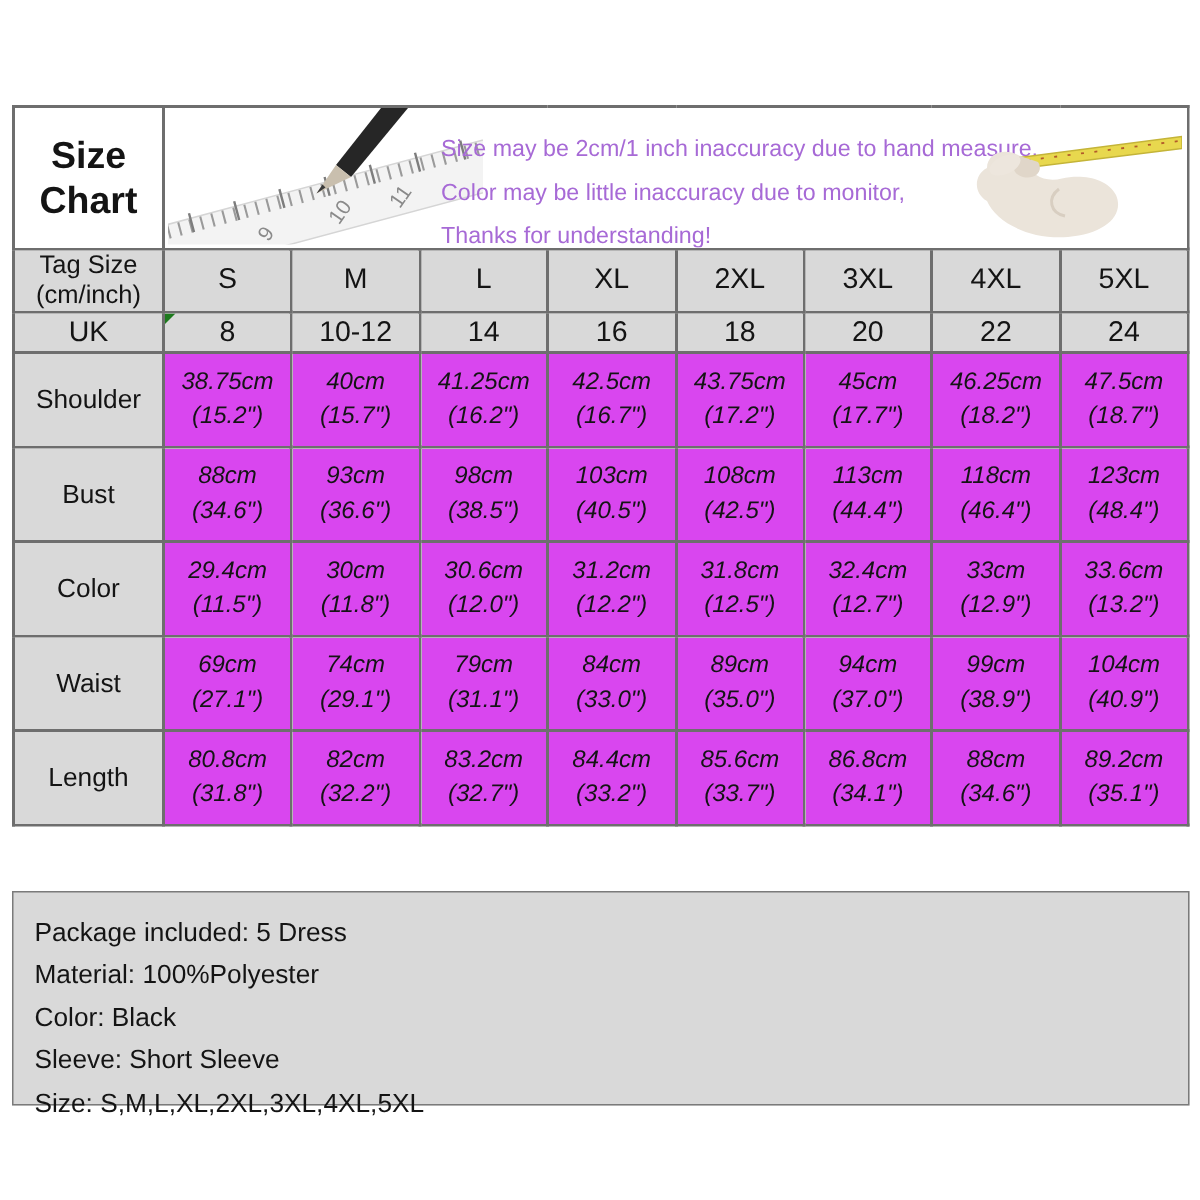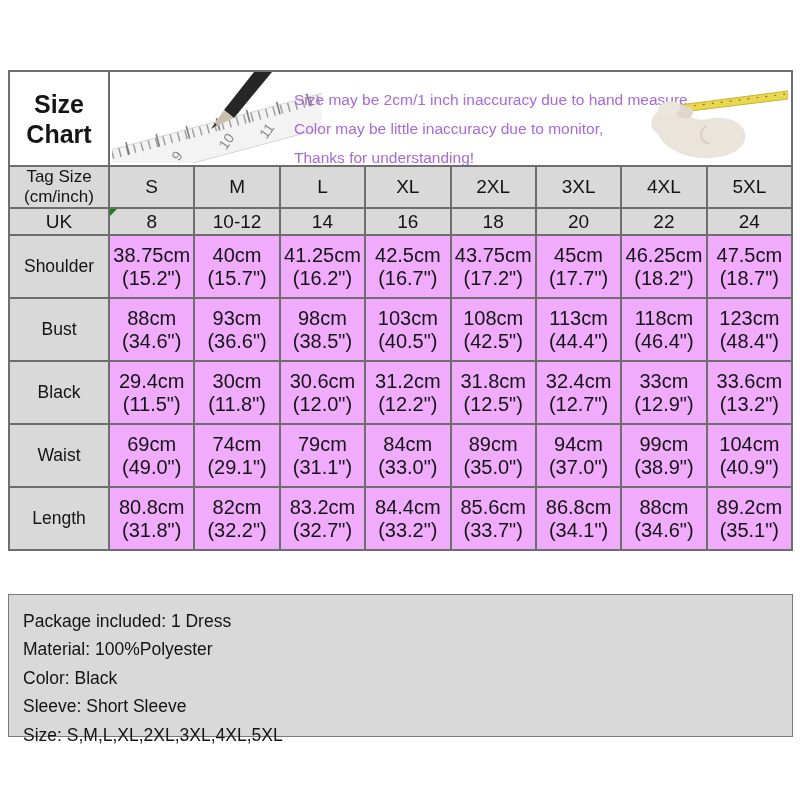--- a/index.html
+++ b/index.html
@@ -35,21 +35,21 @@
 
   .notes {
     position: absolute; left: 184px; top: 13px; text-align: left;
     color: #a76ad6; font-size: 15.5px; line-height: 29px; white-space: nowrap;
   }
   .pencil-art { position: absolute; left: 2px; top: 0; }
   .hand-art { position: absolute; right: 3px; top: 14px; }
 
   .row-gray td { background: #d9d9d9; font-size: 19px; }
   .row-measure .label-cell { background: #d9d9d9; font-size: 17.5px; }
-  .row-measure .data-cell { background: #f0abfc; font-size: 20px; line-height: 22.5px; }
+  .row-measure .data-cell { background: #d946ef; font-size: 16px; line-height: 22.5px; font-style: italic; }
   .label-red { color: #ff0000; font-size: 17px !important; line-height: 20px; }
 
   .comment-marker {
     position: absolute; left: 0; top: 0; width: 0; height: 0;
     border-top: 7px solid #1d7a1d; border-right: 7px solid transparent;
   }
 
   .info-box {
     position: absolute; left: 8px; top: 594px; width: 785px; height: 143px;
     background: #d9d9d9; border: 1px solid #7a7a7a;
@@ -164,42 +164,42 @@
           <td class="data-cell"><span class="cell-text">108cm
 (42.5")</span></td>
           <td class="data-cell"><span class="cell-text">113cm
 (44.4")</span></td>
           <td class="data-cell"><span class="cell-text">118cm
 (46.4")</span></td>
           <td class="data-cell"><span class="cell-text">123cm
 (48.4")</span></td>
         </tr>
         <tr class="r-sleeve row-measure">
-          <td class="label-cell"><span class="cell-text">Black</span></td>
+          <td class="label-cell"><span class="cell-text">Color</span></td>
           <td class="data-cell"><span class="cell-text">29.4cm
 (11.5")</span></td>
           <td class="data-cell"><span class="cell-text">30cm
 (11.8")</span></td>
           <td class="data-cell"><span class="cell-text">30.6cm
 (12.0")</span></td>
           <td class="data-cell"><span class="cell-text">31.2cm
 (12.2")</span></td>
           <td class="data-cell"><span class="cell-text">31.8cm
 (12.5")</span></td>
           <td class="data-cell"><span class="cell-text">32.4cm
 (12.7")</span></td>
           <td class="data-cell"><span class="cell-text">33cm
 (12.9")</span></td>
           <td class="data-cell"><span class="cell-text">33.6cm
 (13.2")</span></td>
         </tr>
         <tr class="r-waist row-measure">
           <td class="label-cell"><span class="cell-text">Waist</span></td>
           <td class="data-cell"><span class="cell-text">69cm
-(49.0")</span></td>
+(27.1")</span></td>
           <td class="data-cell"><span class="cell-text">74cm
 (29.1")</span></td>
           <td class="data-cell"><span class="cell-text">79cm
 (31.1")</span></td>
           <td class="data-cell"><span class="cell-text">84cm
 (33.0")</span></td>
           <td class="data-cell"><span class="cell-text">89cm
 (35.0")</span></td>
           <td class="data-cell"><span class="cell-text">94cm
 (37.0")</span></td>
@@ -224,20 +224,20 @@
 (34.1")</span></td>
           <td class="data-cell"><span class="cell-text">88cm
 (34.6")</span></td>
           <td class="data-cell"><span class="cell-text">89.2cm
 (35.1")</span></td>
         </tr>
       </tbody>
   </table>
 
   <div class="info-box">
-    <div>Package included: 1 Dress</div>
+    <div>Package included: 5 Dress</div>
     <div>Material: 100%Polyester</div>
     <div>Color: Black</div>
     <div>Sleeve: Short Sleeve</div>
     <div>Size: S,M,L,XL,2XL,3XL,4XL,5XL</div>
   </div>
 
 </div>
 
 </body></html>

